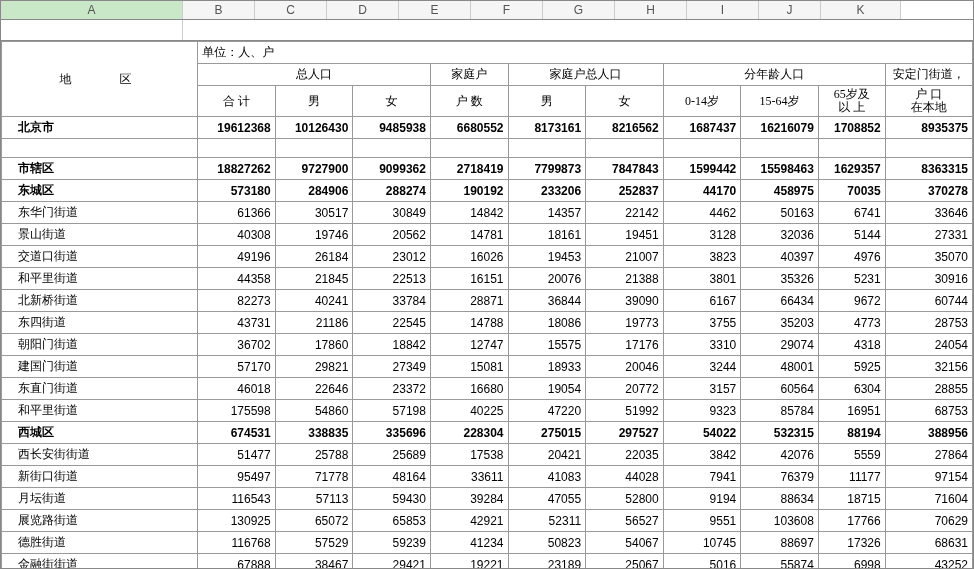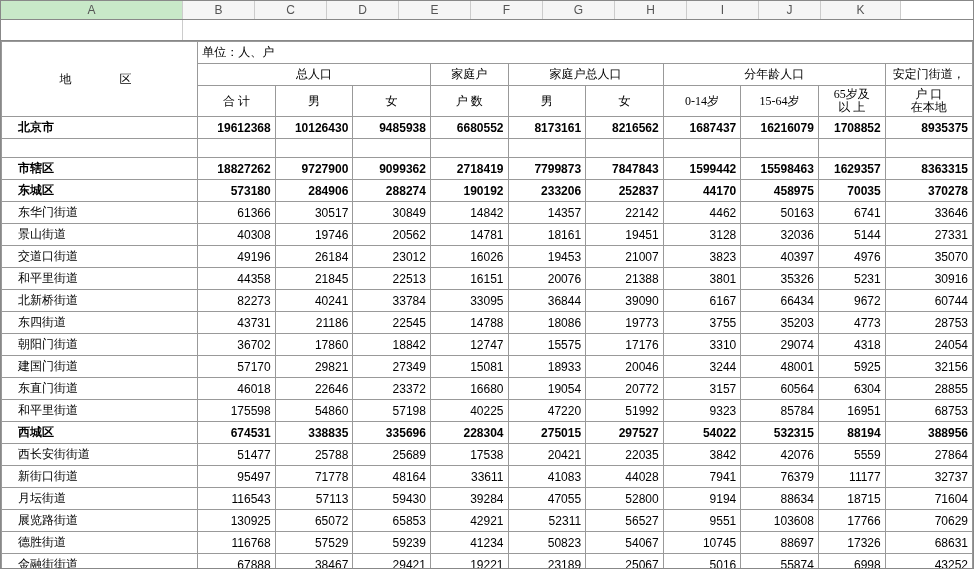--- a/index.html
+++ b/index.html
@@ -253,21 +253,21 @@
             <td>3801</td>
             <td>35326</td>
             <td>5231</td>
             <td>30916</td>
           </tr>
           <tr>
             <td class="region">北新桥街道</td>
             <td>82273</td>
             <td>40241</td>
             <td>33784</td>
-            <td>33095</td>
+            <td>28871</td>
             <td>36844</td>
             <td>39090</td>
             <td>6167</td>
             <td>66434</td>
             <td>9672</td>
             <td>60744</td>
           </tr>
           <tr>
             <td class="region">东四街道</td>
             <td>43731</td>
@@ -363,21 +363,21 @@
             <td class="region">新街口街道</td>
             <td>95497</td>
             <td>71778</td>
             <td>48164</td>
             <td>33611</td>
             <td>41083</td>
             <td>44028</td>
             <td>7941</td>
             <td>76379</td>
             <td>11177</td>
-            <td>32737</td>
+            <td>97154</td>
           </tr>
           <tr>
             <td class="region">月坛街道</td>
             <td>116543</td>
             <td>57113</td>
             <td>59430</td>
             <td>39284</td>
             <td>47055</td>
             <td>52800</td>
             <td>9194</td>

